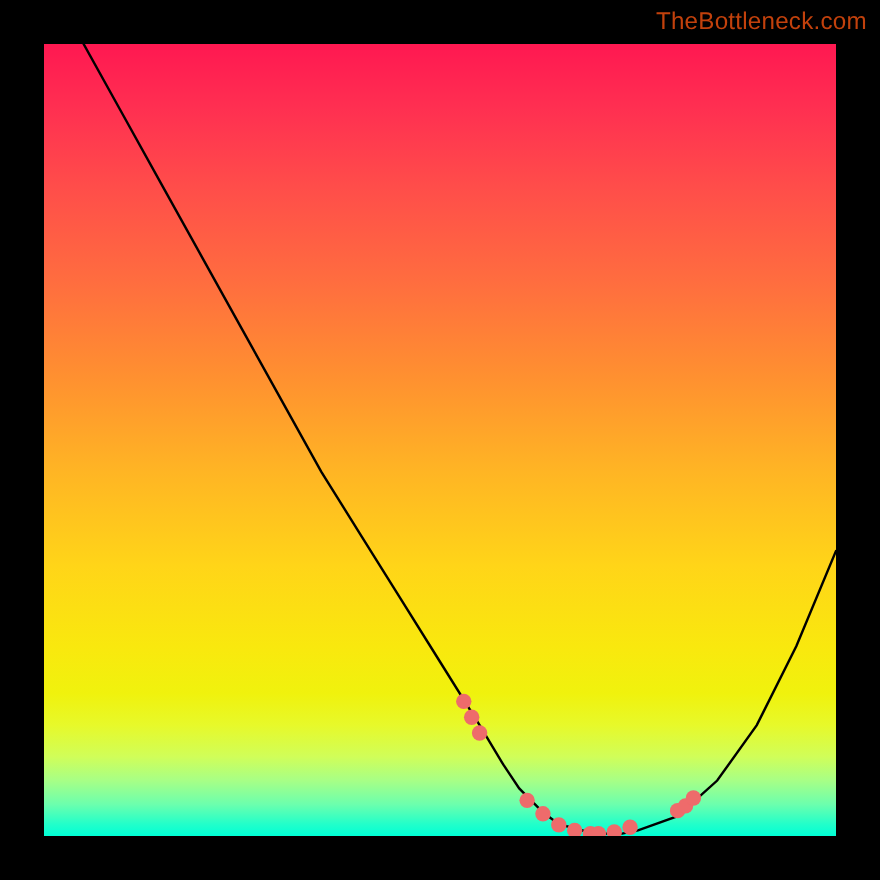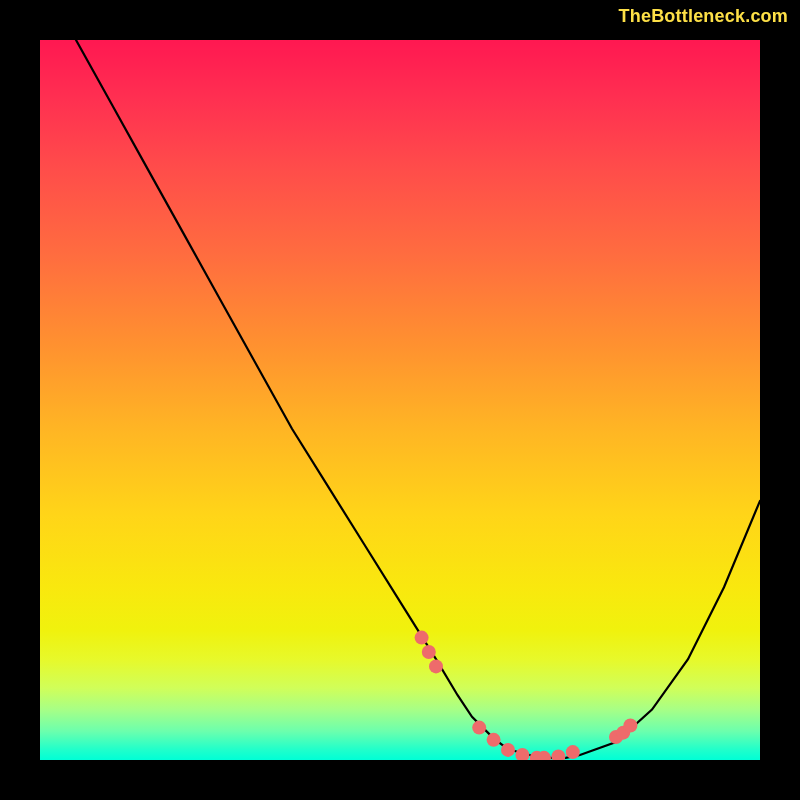--- a/index.html
+++ b/index.html
@@ -8,23 +8,23 @@
     position: relative;
     width: 800px;
     height: 800px;
     background: #000;
   }
   .watermark {
     position: absolute;
     top: 6px;
     right: 12px;
     font-family: Arial, Helvetica, sans-serif;
-    font-size: 18px;
-    color: #fde047;
-    font-weight: 700;
+    font-size: 22px;
+    color: #c2410c;
+    font-weight: 400;
     letter-spacing: 0.2px;
   }
   .plot {
     position: absolute;
     left: 40px;
     top: 40px;
     width: 720px;
     height: 720px;
   }
   .gradient {

